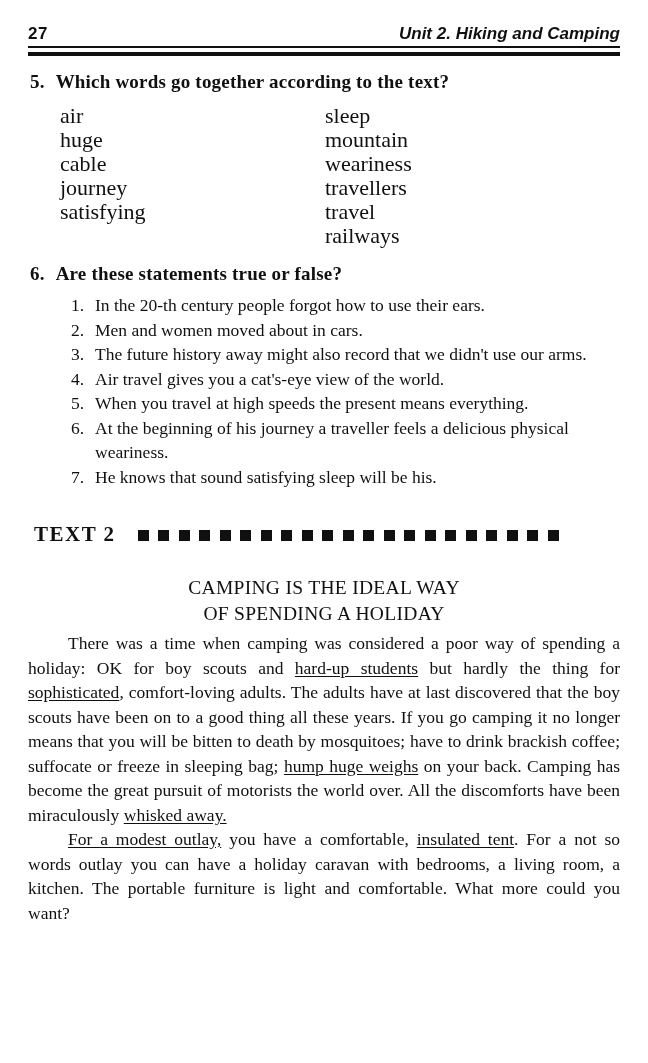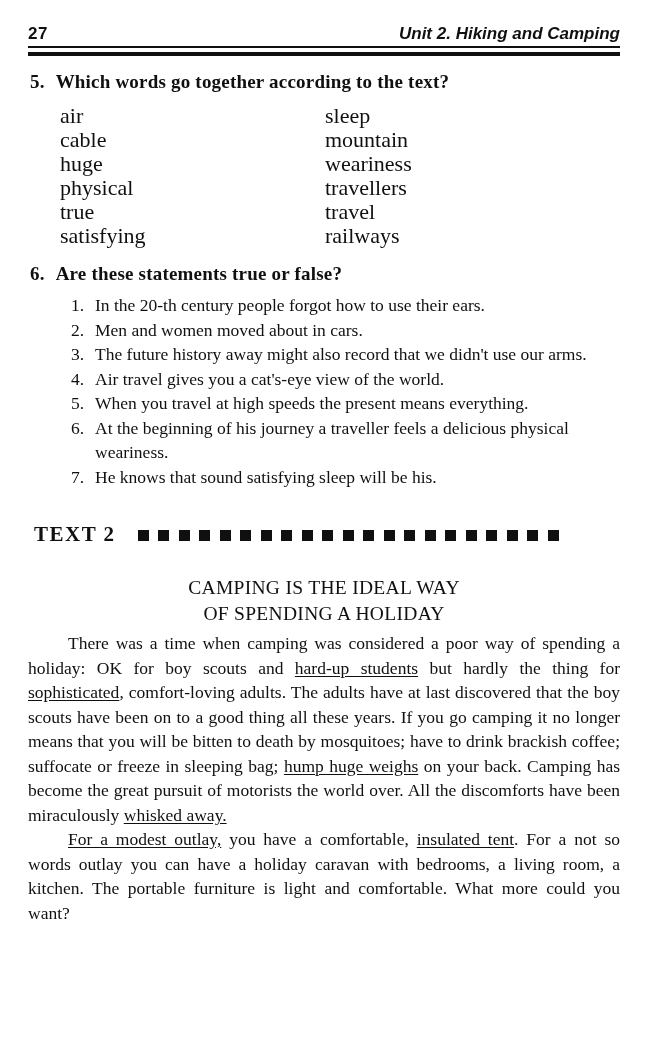--- a/index.html
+++ b/index.html
@@ -88,24 +88,23 @@
   <div class="rule-thick"></div>
 
   <section>
     <h2 class="ex-heading">
       <span>5.</span>
       <span>Which words go together according to the text?</span>
     </h2>
     <div class="word-columns">
       <ul class="word-col left">
         <li>air</li>
+        <li>huge</li>
         <li>cable</li>
-        <li>huge</li>
-        <li>physical</li>
-        <li>true</li>
+        <li>journey</li>
         <li>satisfying</li>
       </ul>
       <ul class="word-col right">
         <li>sleep</li>
         <li>mountain</li>
         <li>weariness</li>
         <li>travellers</li>
         <li>travel</li>
         <li>railways</li>
       </ul>

